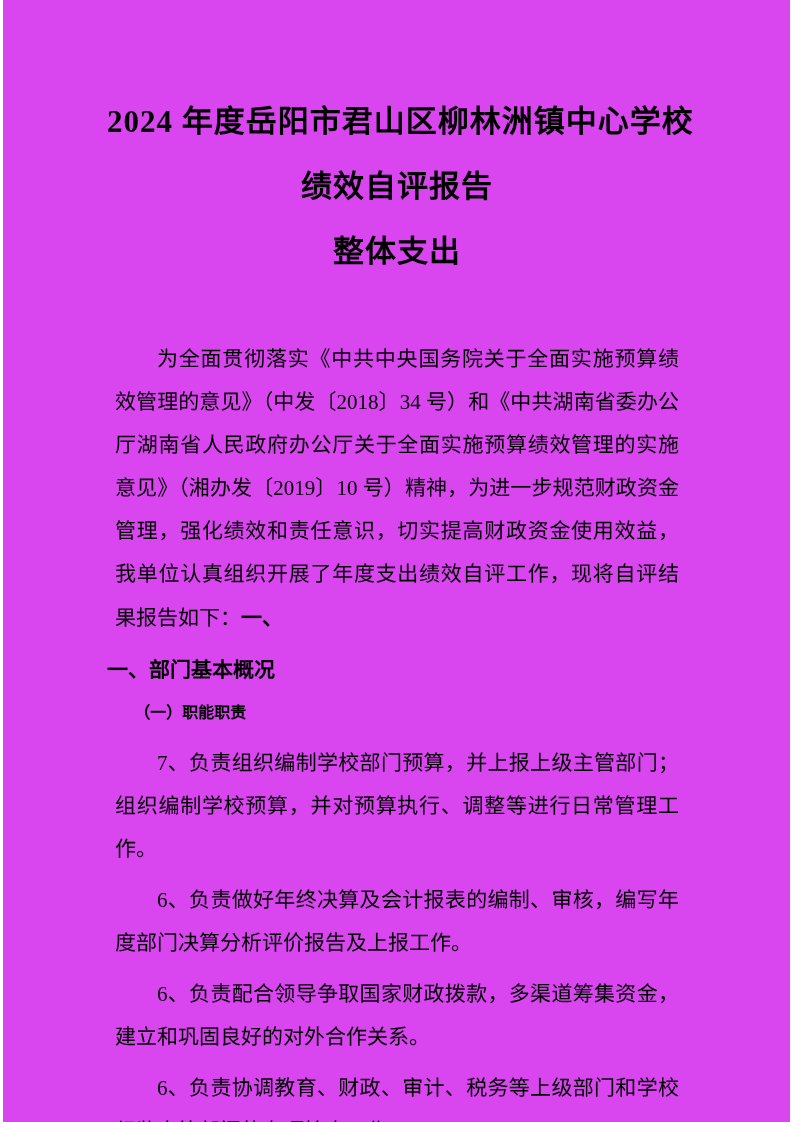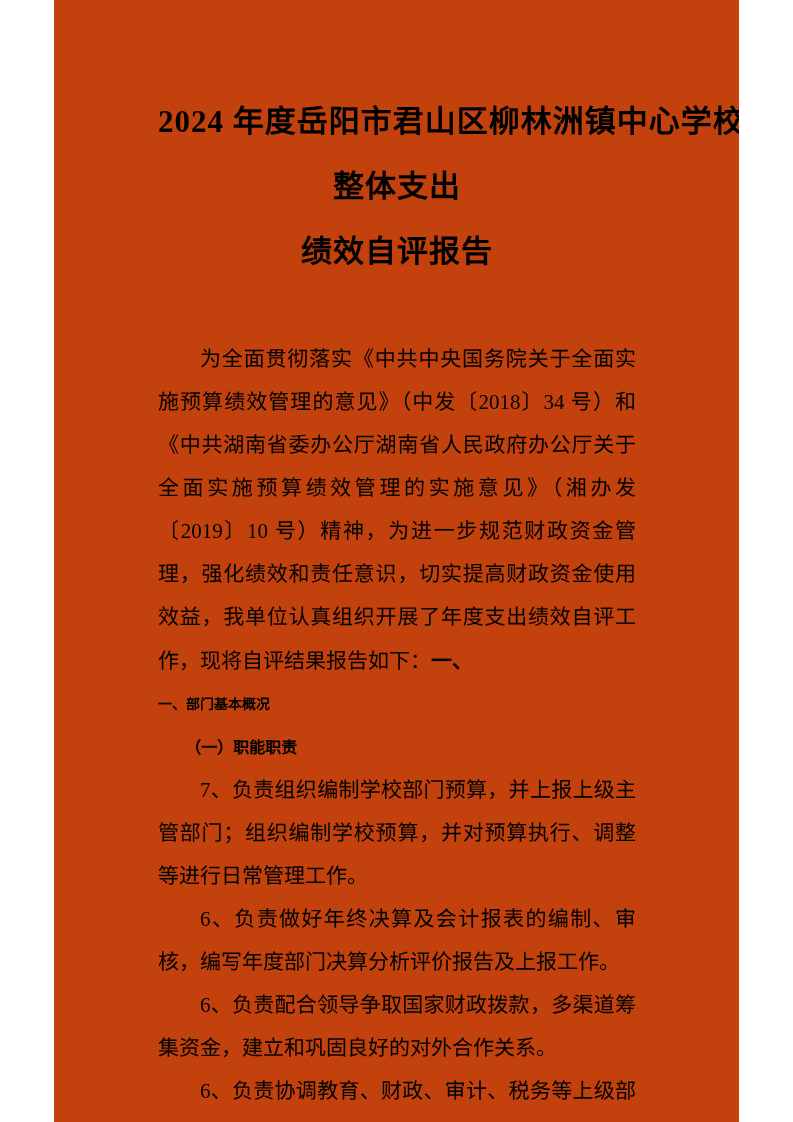--- a/index.html
+++ b/index.html
@@ -3,24 +3,24 @@
 <meta charset="utf-8">
 <title>2024 年度岳阳市君山区柳林洲镇中心学校整体支出绩效自评报告</title>
 <style>
   html, body {
     margin: 0;
     padding: 0;
     background: #ffffff;
   }
   .page {
     position: relative;
-    width: 685px;
+    width: 787px;
     height: 1122px;
     margin: 0 auto;
-    background: #c2410c;
+    background: #d946ef;
     color: #000000;
     overflow: hidden;
     font-family: "Liberation Serif", "DejaVu Serif", serif;
   }
   .content {
     padding: 89px 103px 0 104px;
   }
   
   .doc-title {
     text-align: center;
@@ -32,33 +32,33 @@
   }
   .doc-title .title-line {
     white-space: nowrap;
   }
   
   .body-text {
     font-size: 21px;
     line-height: 43px;
     text-align: justify;
     text-justify: inter-ideograph;
-    margin: 0;
+    margin: 8px;
   }
   .intro {
     margin-top: 54px;
     text-indent: 2em;
   }
   .bold-run {
     font-weight: bold;
     font-family: "Liberation Sans", "DejaVu Sans", sans-serif;
   }
   .heading-1 {
     font-weight: bold;
-    font-size: 14px;
+    font-size: 21px;
     line-height: 43px;
     font-family: "Liberation Sans", "DejaVu Sans", sans-serif;
     margin: 0;
   }
   .heading-2 {
     font-weight: bold;
     font-size: 16px;
     line-height: 43px;
     text-indent: 1.7em;
     font-family: Liberation Serif, serif;
@@ -69,22 +69,22 @@
   }
 </style>
 </head>
 <body>
 
 <div class="page">
   <div class="content">
 
     <div class="doc-title">
       <div class="title-line">2024 年度岳阳市君山区柳林洲镇中心学校</div>
+      <div class="title-line">绩效自评报告</div>
       <div class="title-line">整体支出</div>
-      <div class="title-line">绩效自评报告</div>
     </div>
 
     <p class="body-text intro"><span>为全面贯彻落实《中共中央国务院关于全面实施预算绩效管理的意见》（中发〔2018〕34 号）和《中共湖南省委办公厅湖南省人民政府办公厅关于全面实施预算绩效管理的实施意见》（湘办发〔2019〕10 号）精神，为进一步规范财政资金管理，强化绩效和责任意识，切实提高财政资金使用效益，我单位认真组织开展了年度支出绩效自评工作，现将自评结果报告如下：</span><span class="bold-run">一、</span></p>
 
     <p class="heading-1">一、部门基本概况</p>
 
     <p class="heading-2">（一）职能职责</p>
 
     <p class="body-text duty-item">7、负责组织编制学校部门预算，并上报上级主管部门；组织编制学校预算，并对预算执行、调整等进行日常管理工作。</p>
     <p class="body-text duty-item">6、负责做好年终决算及会计报表的编制、审核，编写年度部门决算分析评价报告及上报工作。</p>

